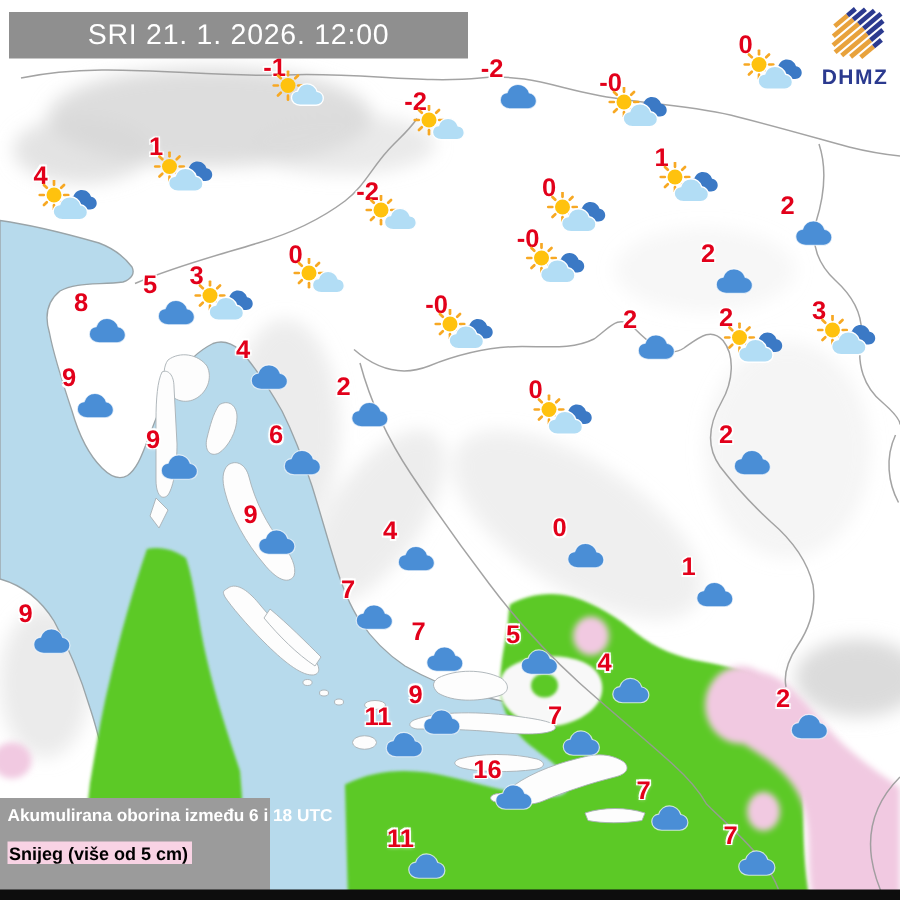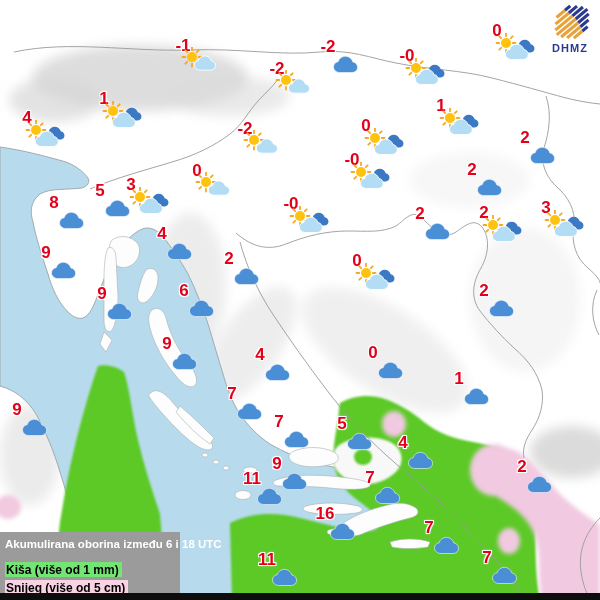--- a/index.html
+++ b/index.html
@@ -19,21 +19,21 @@
       font-weight:bold;font-size:17px;line-height:1;color:var(--temp-red);white-space:nowrap;
       text-shadow:-1px -1px 0 #fff,1px -1px 0 #fff,-1px 1px 0 #fff,1px 1px 0 #fff,0 0 3px #fff;}
   .ic{position:absolute;display:block;}
   .ic-c{left:4px;top:6px;}
   .ic-sc{left:-2px;top:1px;}
   .ic-s2{left:-2px;top:2px;}
   .topbar{position:absolute;left:6px;top:8px;width:306px;height:31px;
       background:var(--header-bg);color:#fff;display:flex;align-items:center;justify-content:center;
       font-size:19px;letter-spacing:0.5px;}
   .logo{position:absolute;right:1px;top:2px;width:58px;height:54px;text-align:center;}
-  .logo-text{font-weight:bold;font-size:11px;color:var(--logo-blue);letter-spacing:1px;margin-top:-4px;}
+  .logo-text{font-weight:bold;font-size:14px;color:var(--logo-blue);letter-spacing:1px;margin-top:-4px;}
   .legend{position:absolute;left:0;top:532px;width:180px;height:71px;background:var(--legend-bg);
       box-sizing:border-box;padding:6px 0 0 5px;}
   .lg-title{color:#fff;font-weight:bold;font-size:11.5px;margin-bottom:11px;white-space:nowrap;}
   .lg-row{margin:0 0 2px 0;line-height:1;}
   .lg-rain,.lg-snow{display:inline-block;font-weight:bold;font-size:12px;color:#000;
       padding:2px 3px 1px 1px;white-space:nowrap;}
   .lg-rain{background:var(--legend-rain-bg);}
   .lg-snow{background:var(--legend-snow-bg);}
   .bottombar{position:absolute;left:0;top:593px;width:600px;height:7px;background:#0d0d0d;}
 </style>
@@ -654,20 +654,23 @@
           </svg></span>
       </div>
       <div class="st" style="left: 487px; top: 558px;">
         <span class="tv">7</span>
         <span class="ic ic-c"><svg width="27" height="21" viewBox="0 0 27 21">
             <path d="M8.2 19.5 C4.2 19.5 1.5 16.9 1.5 13.9 C1.5 11.2 3.4 9.1 6.1 8.8 C7.1 5.5 10 3.3 13.3 3.3 C16.9 3.3 20 5.7 20.9 9 C23.6 9.4 25.6 11.6 25.6 14.3 C25.6 17.2 23.2 19.5 20.1 19.5 Z" fill="var(--cloud-blue)" stroke="rgba(255,255,255,0.7)" stroke-width="0.8"></path>
           </svg></span>
       </div>
     </div>
 
+  <div class="topbar">
+    <span>SRI  21. 1. 2026. 12:00</span>
+  </div>
 
   <div class="logo">
     <svg width="58" height="40" viewBox="0 0 58 40">
       <g transform="translate(31,20) rotate(-40)">
         <g>
           <rect x="-9" y="-15" width="11.2" height="3.1" fill="var(--logo-gold)"></rect>
             <rect x="2.2" y="-15" width="6.8" height="3.1" fill="var(--logo-blue)"></rect>
           <rect x="-14" y="-10.5" width="17.4" height="3.1" fill="var(--logo-gold)"></rect>
             <rect x="3.4" y="-10.5" width="10.6" height="3.1" fill="var(--logo-blue)"></rect>
           <rect x="-18" y="-6" width="22.3" height="3.1" fill="var(--logo-gold)"></rect>
@@ -681,18 +684,17 @@
           <rect x="-9" y="12" width="11.2" height="3.1" fill="var(--logo-gold)"></rect>
             <rect x="2.2" y="12" width="6.8" height="3.1" fill="var(--logo-blue)"></rect>
         </g>
       </g>
     </svg>
     <div class="logo-text">DHMZ</div>
   </div>
 
   <div class="legend">
     <div class="lg-title">Akumulirana oborina između 6 i 18 UTC</div>
-    <div class="lg-row"><span class="lg-rain">Kiša (više od 1 mm)</span></div>
     <div class="lg-row"><span class="lg-snow">Snijeg (više od 5 cm)</span></div>
   </div>
 
   <div class="bottombar"></div>
 </div>
 
 </body></html>

